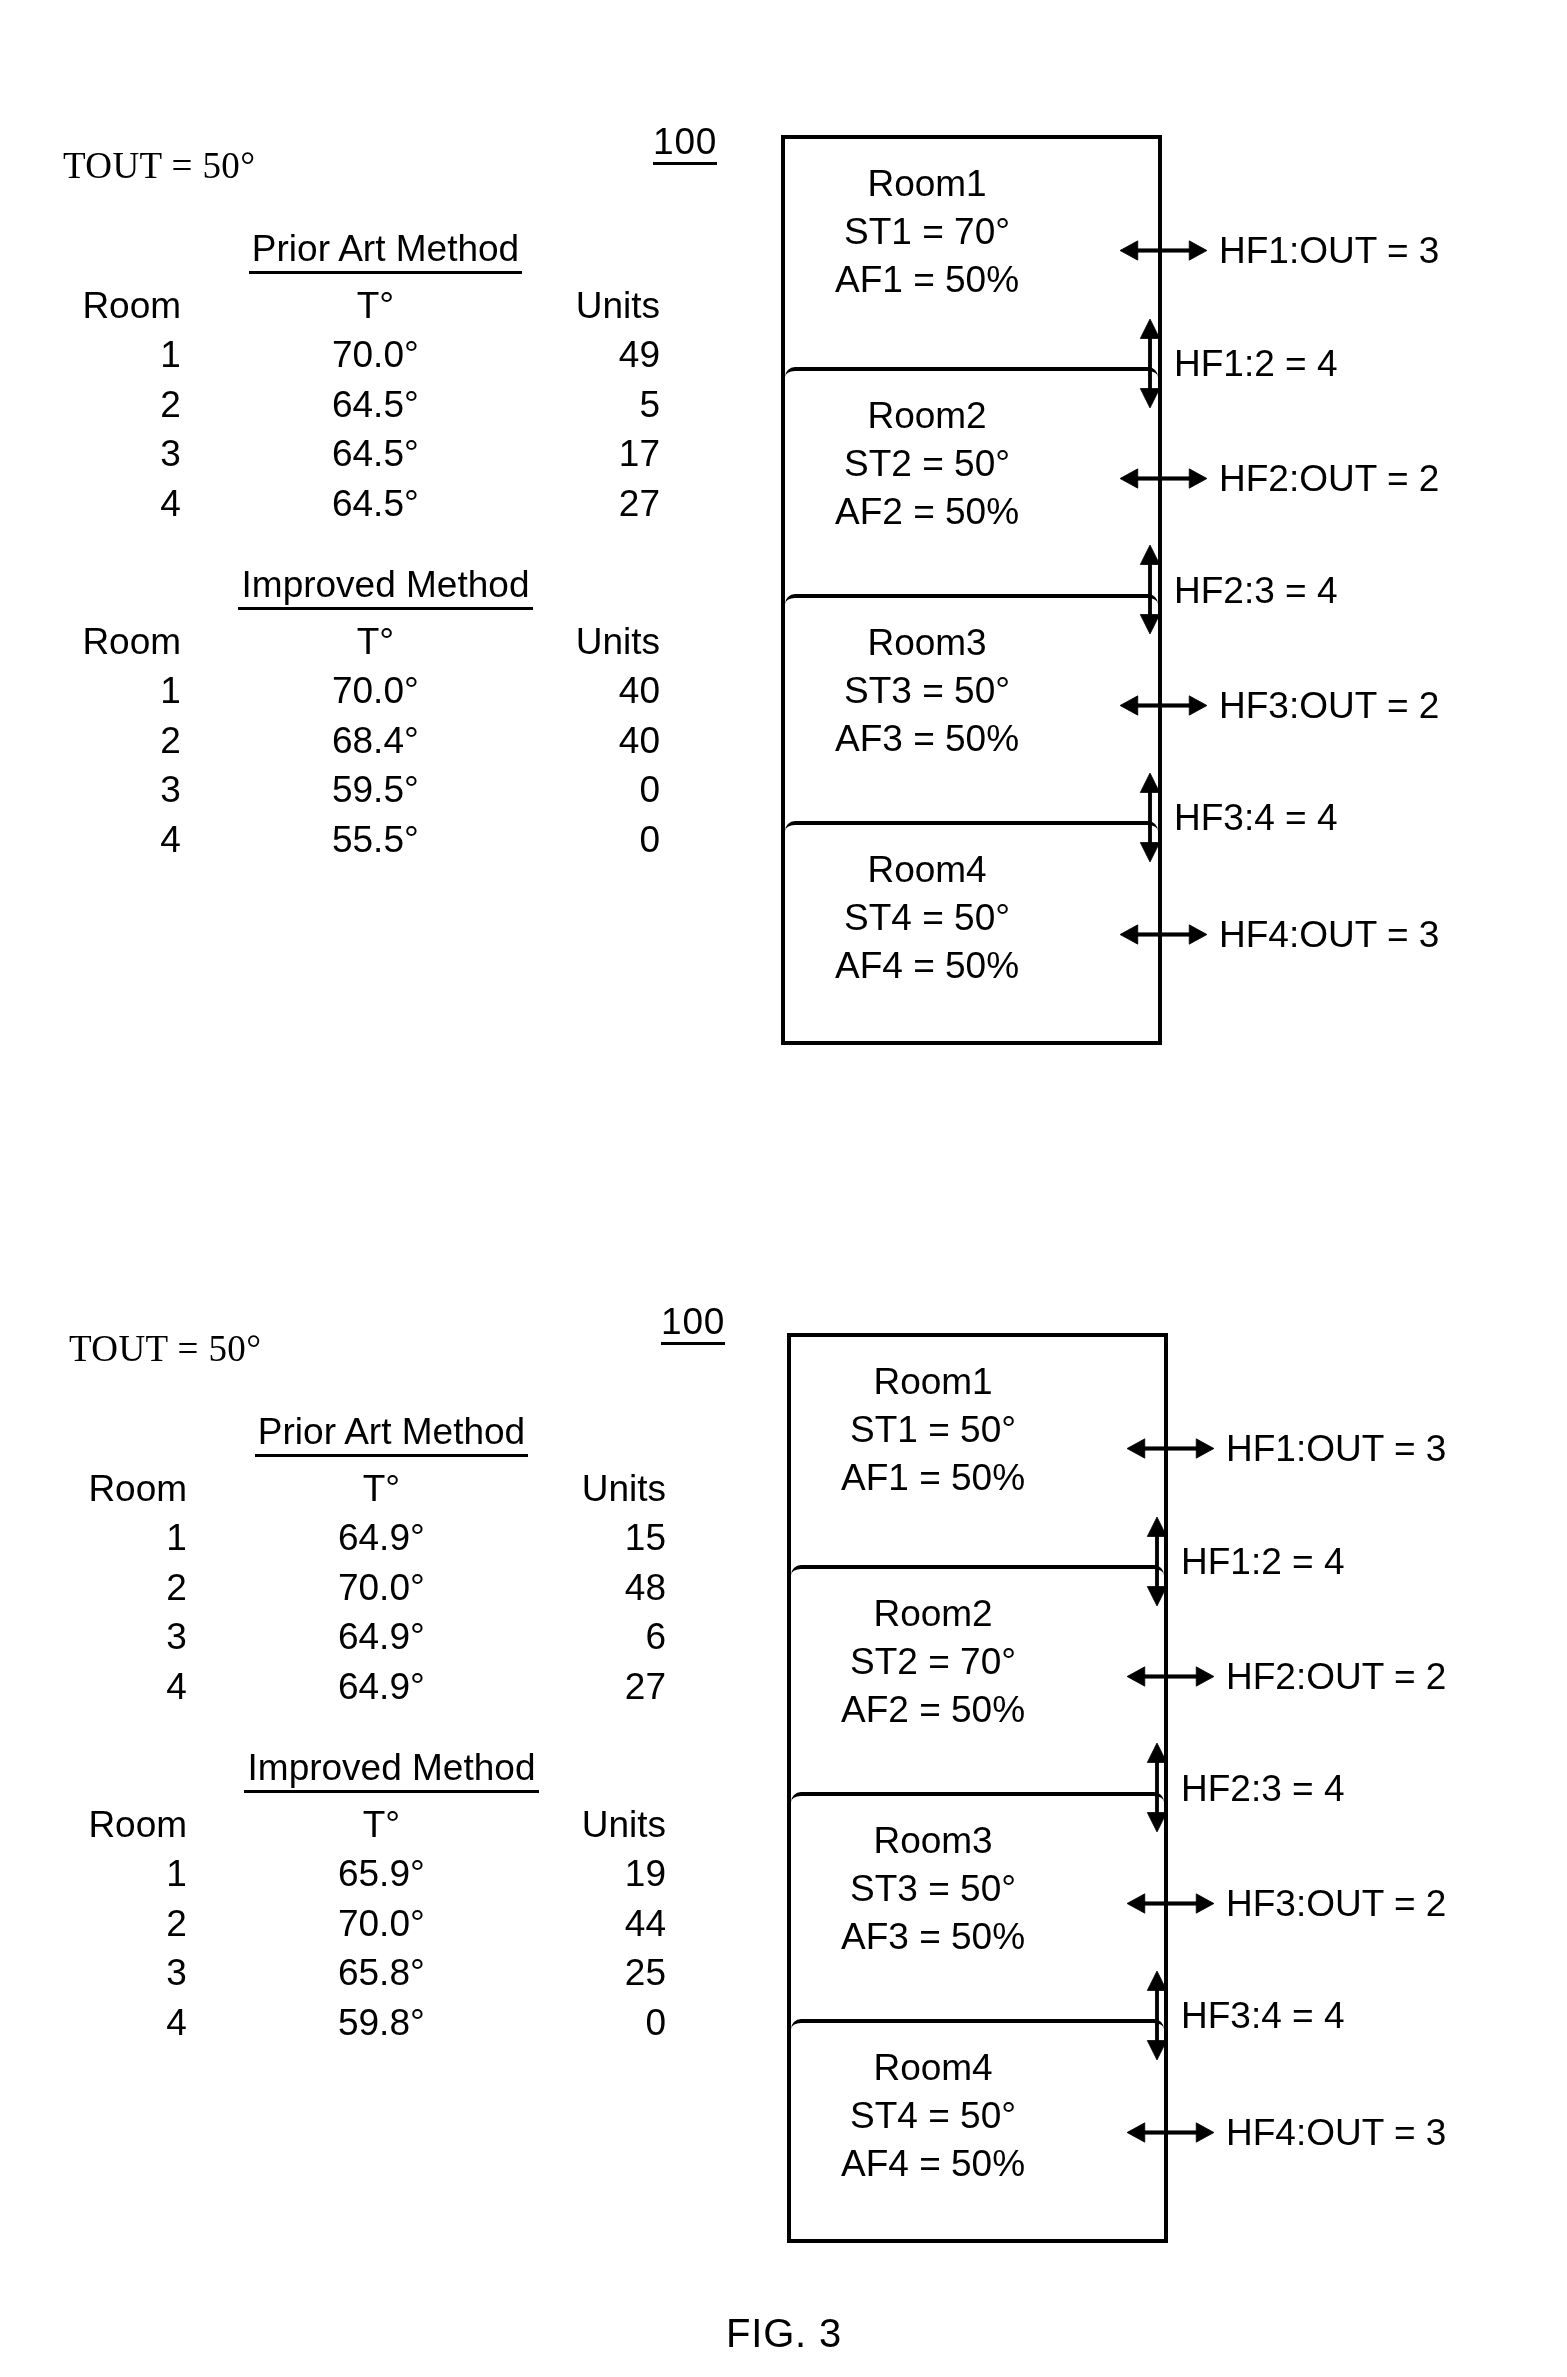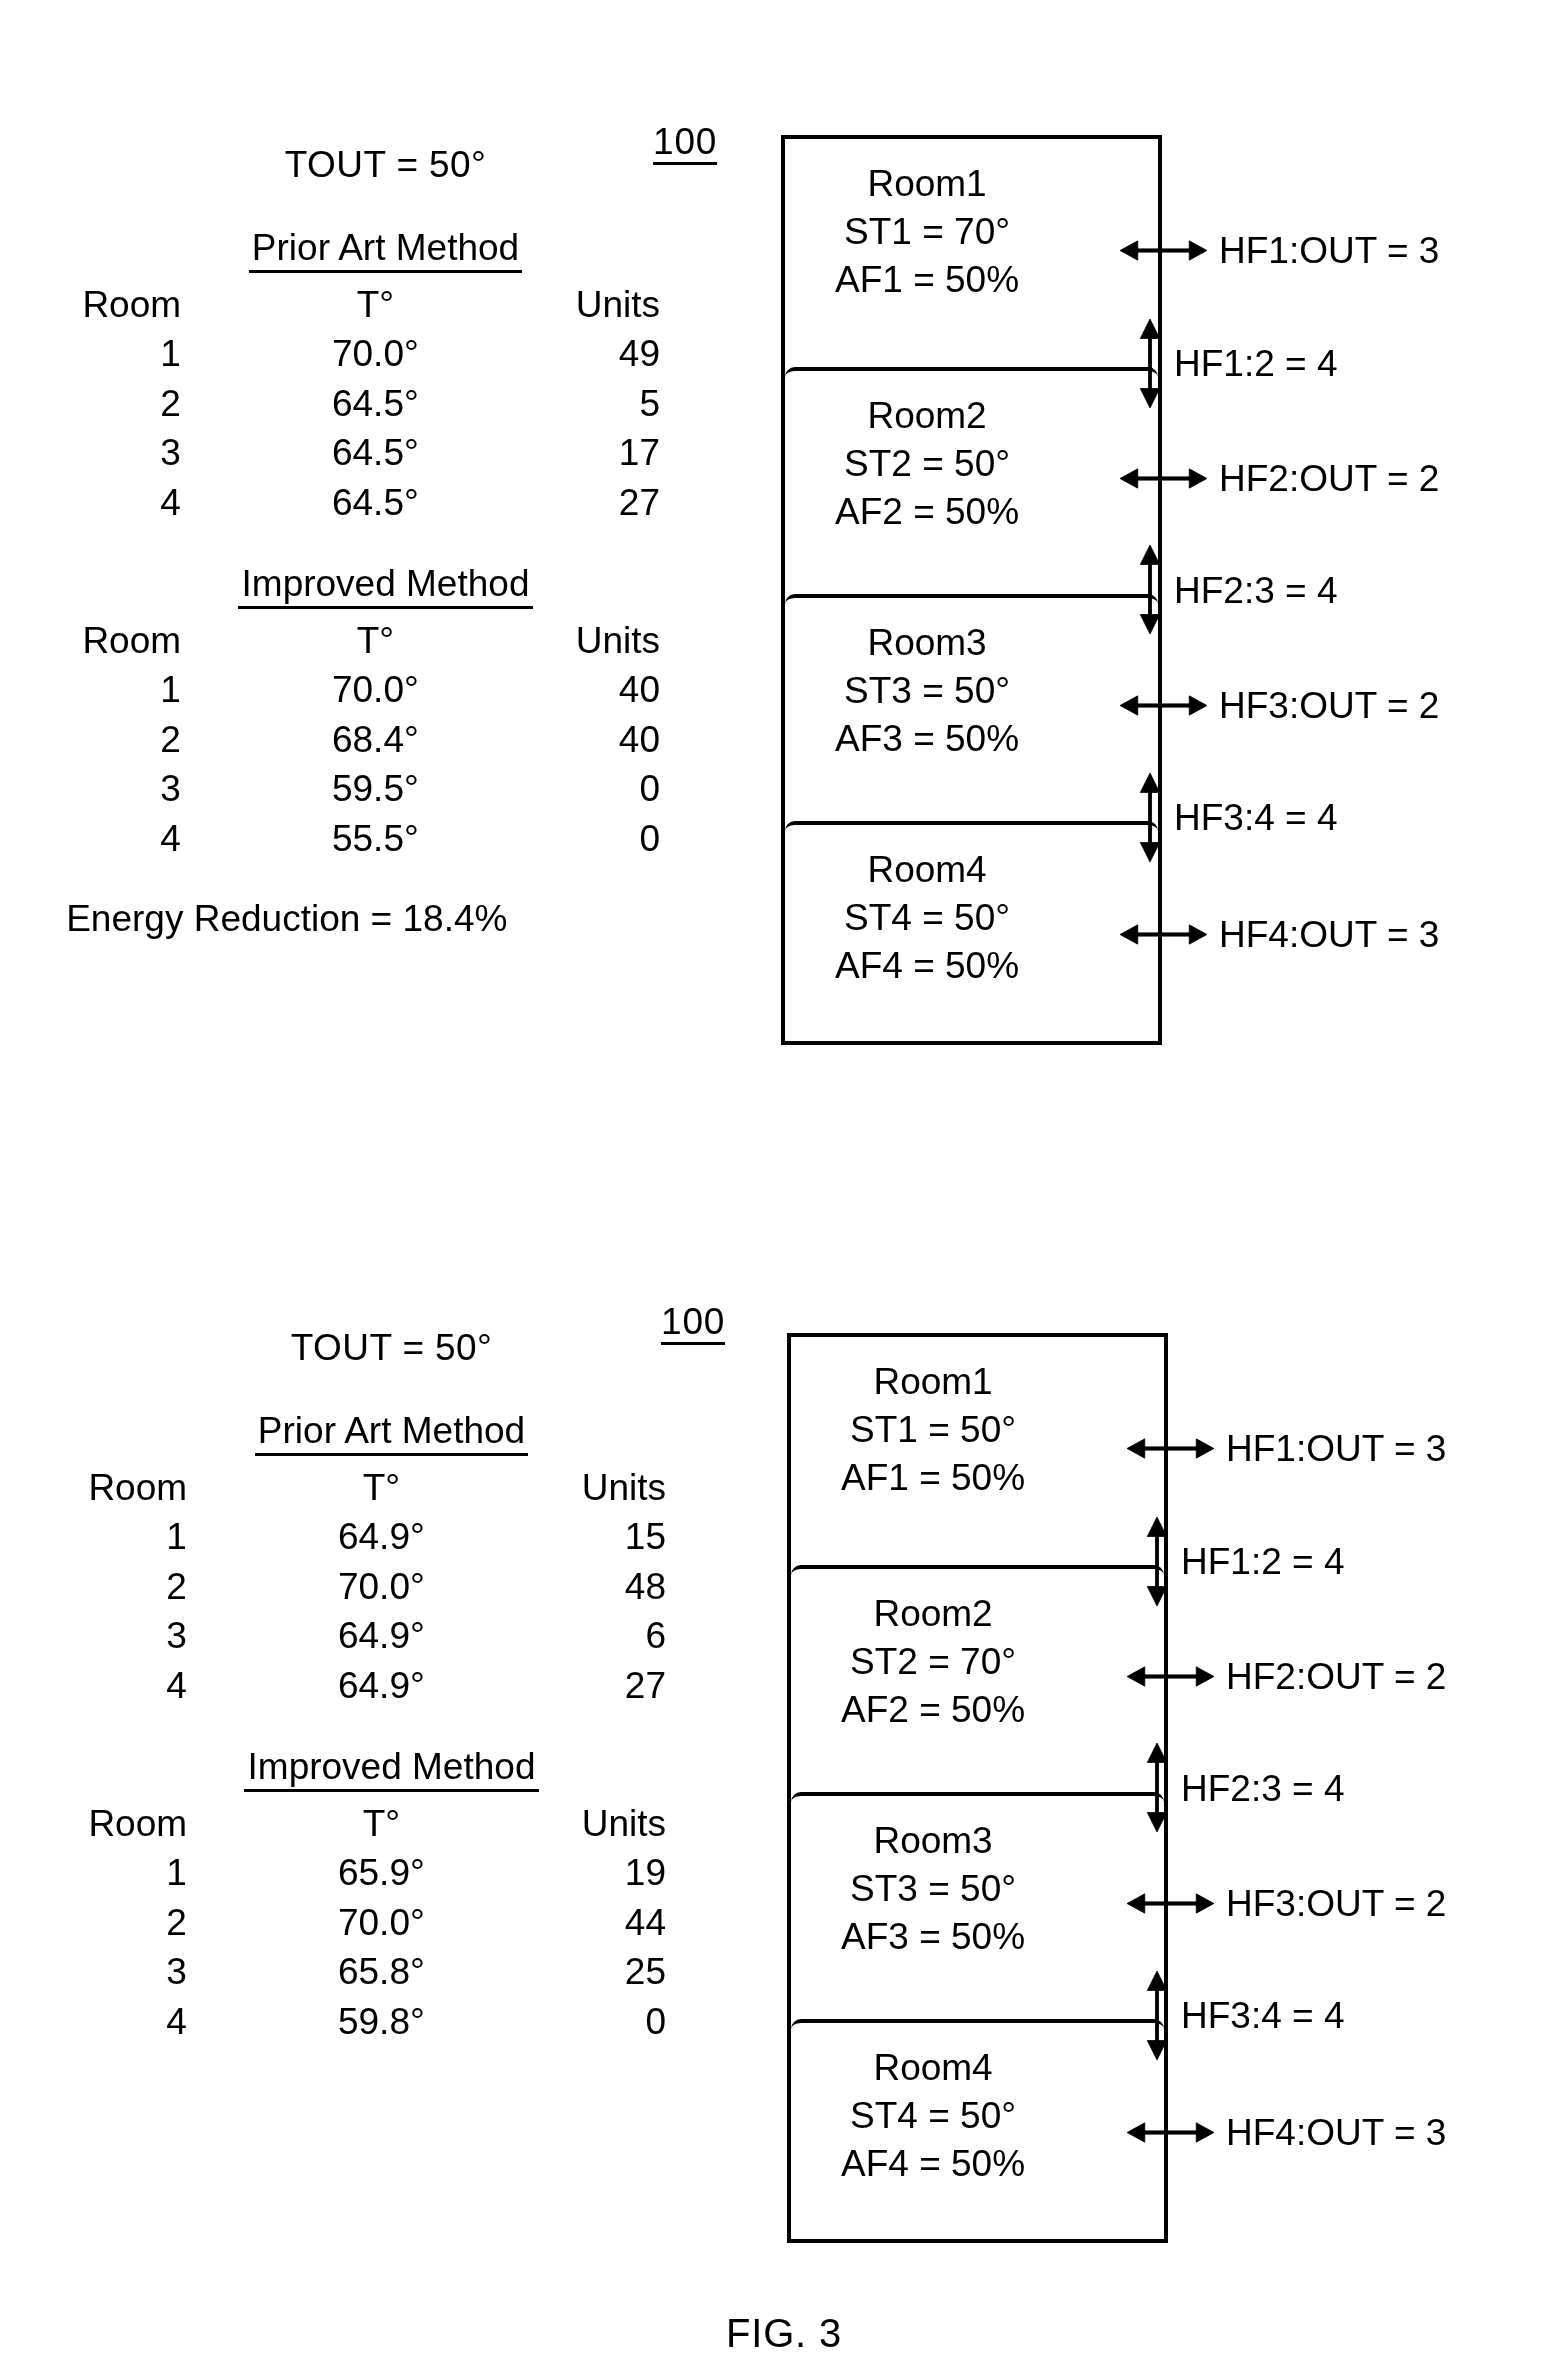--- a/index.html
+++ b/index.html
@@ -33,24 +33,25 @@
     padding-bottom: 1.6px;
     line-height: 1.0;
   }
 
   
   .data-panel {
     position: absolute;
     width: 645px;
   }
   .tout-line {
-    text-align: center;
+    text-align: left;
     font-size: 37px;
     letter-spacing: 0.4px;
     margin-bottom: 42px;
+    font-family: Liberation Serif, serif;
   }
   .method-title {
     text-align: center;
     font-size: 37px;
     margin: 0 auto 6.5px auto;
     display: table;
     border-bottom: 3.2px solid #000;
     padding: 0 3.2px 1.6px 3.2px;
     line-height: 1.1;
   }
@@ -212,21 +213,20 @@
           <td class="col-units">0</td>
         </tr>
         <tr>
           <td class="col-room">4</td>
           <td class="col-temp">55.5°</td>
           <td class="col-units">0</td>
         </tr>
       </tbody>
     </table>
 
-    <div class="energy-line">Energy Reduction = 18.4%</div>
   </div>
 
   <div class="building" style="left:781px; top:135px; width:381px; height:910px;">
     <div class="room" style="top:0px; height:228px;">
       <div class="room-text">
         <div>Room1</div>
         <div>ST1 = 70°</div>
         <div>AF1 = 50%</div>
       </div>
     </div>

